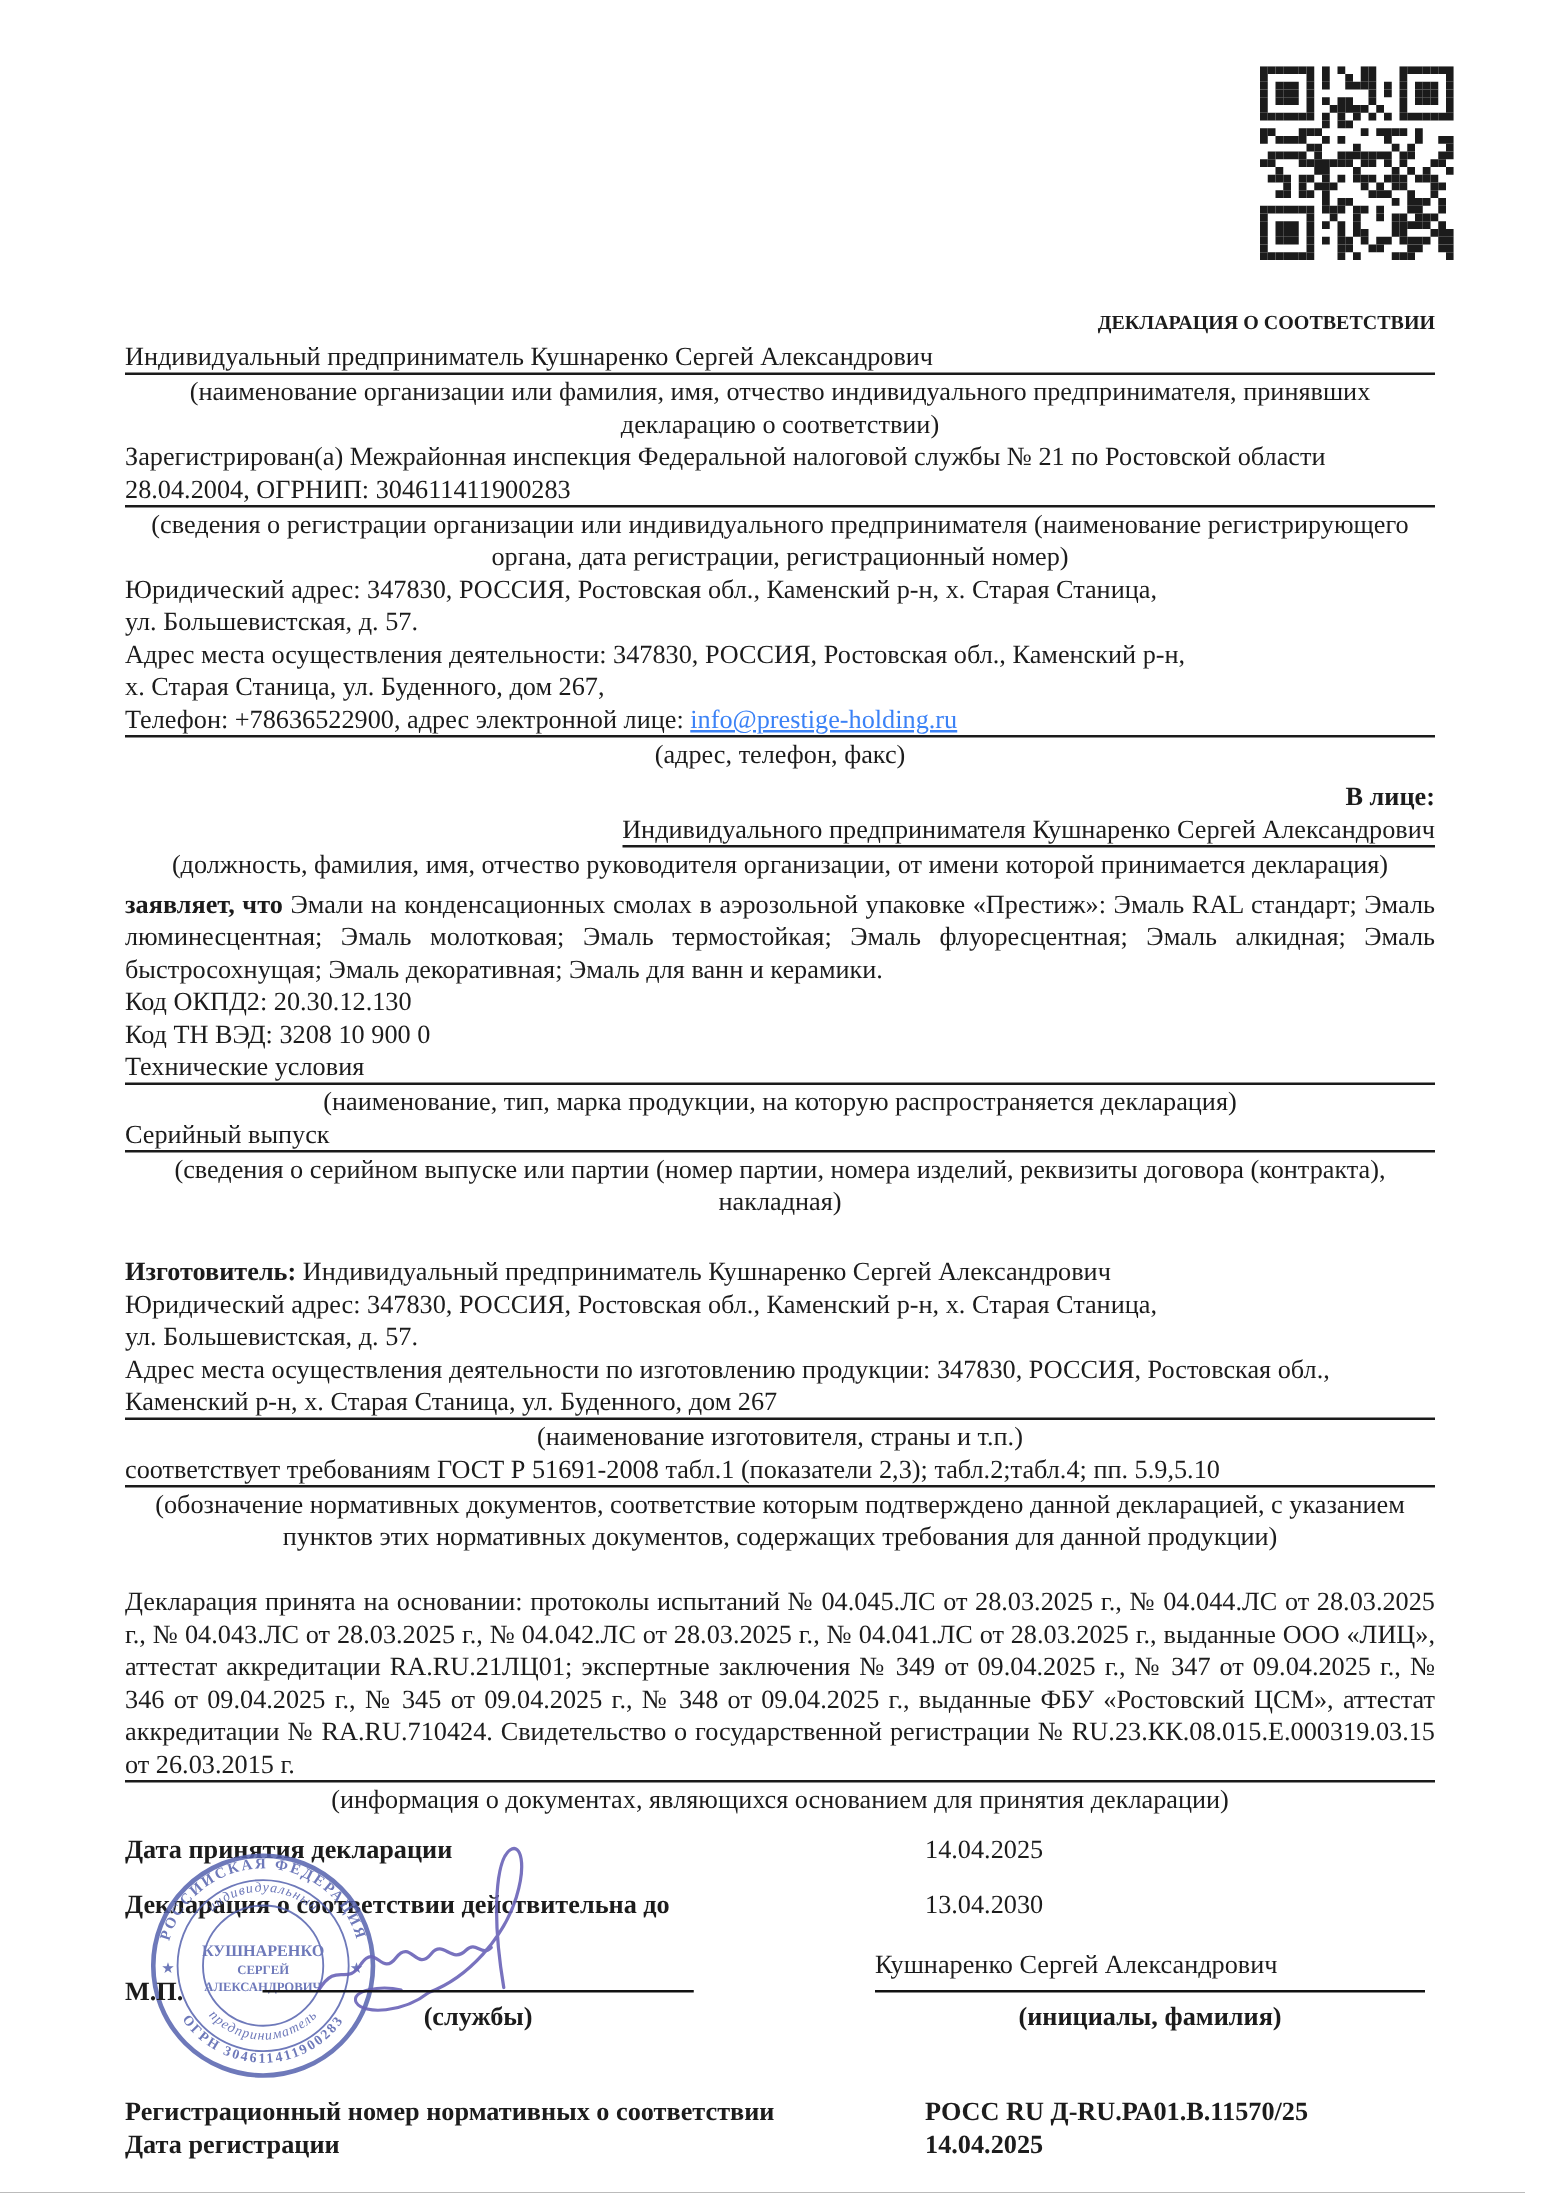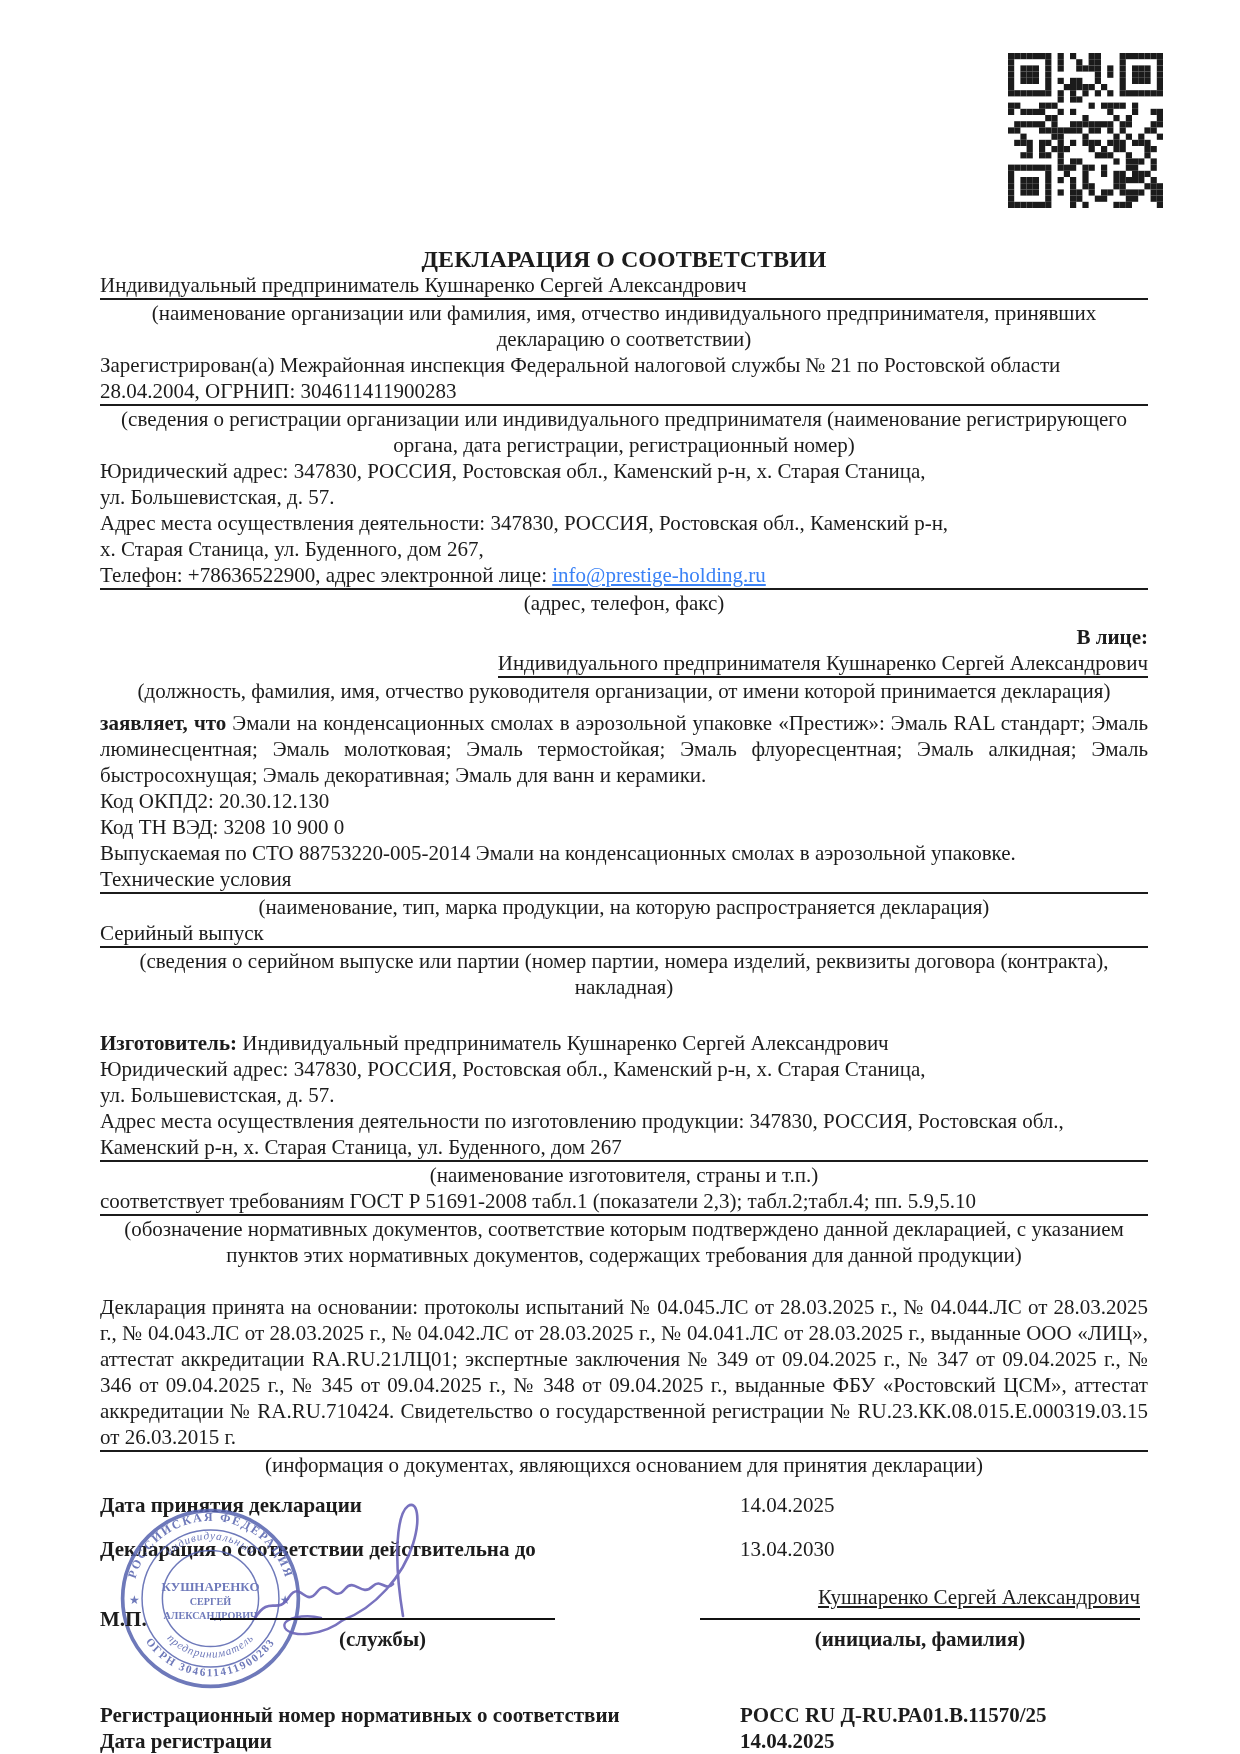--- a/index.html
+++ b/index.html
@@ -1,41 +1,41 @@
 <!DOCTYPE html>
 <html><head>
 <meta charset="utf-8">
 <style>
   html,body{margin:0;padding:0;background:#888;}
   .page{position:relative;width:1240px;height:1754px;background:#ffffff;margin:0 auto;
         font-family:"Liberation Serif","DejaVu Serif",serif;color:#1c1c1c;overflow:hidden;}
   .content{position:absolute;left:100px;top:246px;width:1048px;font-size:21px;line-height:26px;}
   p{margin:0;}
-  .title{text-align:center;font-weight:bold;font-size:24px;}
+  .title{text-align:right;font-weight:bold;font-size:16px;}
   .u{border-bottom:2px solid #1b1b1b;}
   .caption{text-align:center;}
   .just{text-align:justify;}
   .gap6{margin-top:6px;}
   .gap8{margin-top:8px;flex-direction:column;}
   .gap14{margin-top:14px;}
   .gap26{margin-top:26px;}
   .gap30{margin-top:30px;}
   .inline-row{display:flex;align-items:flex-end;}
   .inline-row .fill{flex:1;margin-left:8px;border-bottom:2px solid #1b1b1b;}
   .email{text-decoration:underline;color:#3b82f6;}
   .kv{position:relative;}
   .kv .val{position:absolute;left:640px;top:0;}
   .bold{font-weight:bold;}
   .qr{position:absolute;left:1008px;top:53px;width:155px;height:155px;}
   .sigblock{position:relative;height:124px;margin-top:16px;}
   .mp{position:absolute;left:0;top:28px;font-weight:bold;}
   .sig-line-left{position:absolute;left:110px;top:40px;width:345px;border-bottom:2.5px solid #111;}
   .sig-line-right{position:absolute;left:600px;top:40px;width:440px;border-bottom:2px solid #111;}
   .sig-caption-left{position:absolute;left:110px;top:48px;width:345px;text-align:center;font-weight:bold;}
-  .sig-name{position:absolute;left:600px;top:6px;width:440px;text-align:right;text-decoration:underline;}
+  .sig-name{position:absolute;left:600px;top:6px;width:440px;text-align:left;}
   .sig-caption-right{position:absolute;left:600px;top:48px;width:440px;text-align:center;font-weight:bold;}
   .stamp{position:absolute;left:18px;top:-72px;width:185px;height:185px;opacity:.85;pointer-events:none;}
   .autograph{position:absolute;left:125px;top:-82px;width:220px;height:155px;opacity:.9;pointer-events:none;}
   .footer-row{position:relative;font-weight:bold;}
   .footer-row .val{position:absolute;left:640px;top:0;}
 </style>
 </head>
 <body>
 
 <div class="page">
@@ -368,21 +368,20 @@
 
     <div class="inline-row gap8">
       <span class="bold">В лице:</span>
       <span class="fill">Индивидуального предпринимателя Кушнаренко Сергей Александрович</span>
     </div>
     <p class="caption">(должность, фамилия, имя, отчество руководителя организации, от имени которой принимается декларация)</p>
 
     <p class="just gap6"><span class="bold">заявляет, что</span> <span>Эмали на конденсационных смолах в аэрозольной упаковке «Престиж»: Эмаль RAL стандарт; Эмаль люминесцентная; Эмаль молотковая; Эмаль термостойкая; Эмаль флуоресцентная; Эмаль алкидная; Эмаль быстросохнущая; Эмаль декоративная; Эмаль для ванн и керамики.</span></p>
     <p>Код ОКПД2: 20.30.12.130</p>
     <p>Код ТН ВЭД: 3208 10 900 0</p>
-    <p>Выпускаемая по СТО 88753220-005-2014 Эмали на конденсационных смолах в аэрозольной упаковке.</p>
     <p class="u">Технические условия</p>
     <p class="caption">(наименование, тип, марка продукции, на которую распространяется декларация)</p>
     <p class="u">Серийный выпуск</p>
     <p class="caption">(сведения о серийном выпуске или партии (номер партии, номера изделий, реквизиты договора (контракта), накладная)</p>
 
     <p class="gap30"><span class="bold">Изготовитель:</span> <span>Индивидуальный предприниматель Кушнаренко Сергей Александрович</span></p>
     <p>Юридический адрес: 347830, РОССИЯ, Ростовская обл., Каменский р-н, х. Старая Станица,</p>
     <p>ул. Большевистская, д. 57.</p>
     <p>Адрес места осуществления деятельности по изготовлению продукции: 347830, РОССИЯ, Ростовская обл.,</p>
     <p class="u">Каменский р-н, х. Старая Станица, ул. Буденного, дом 267</p>

